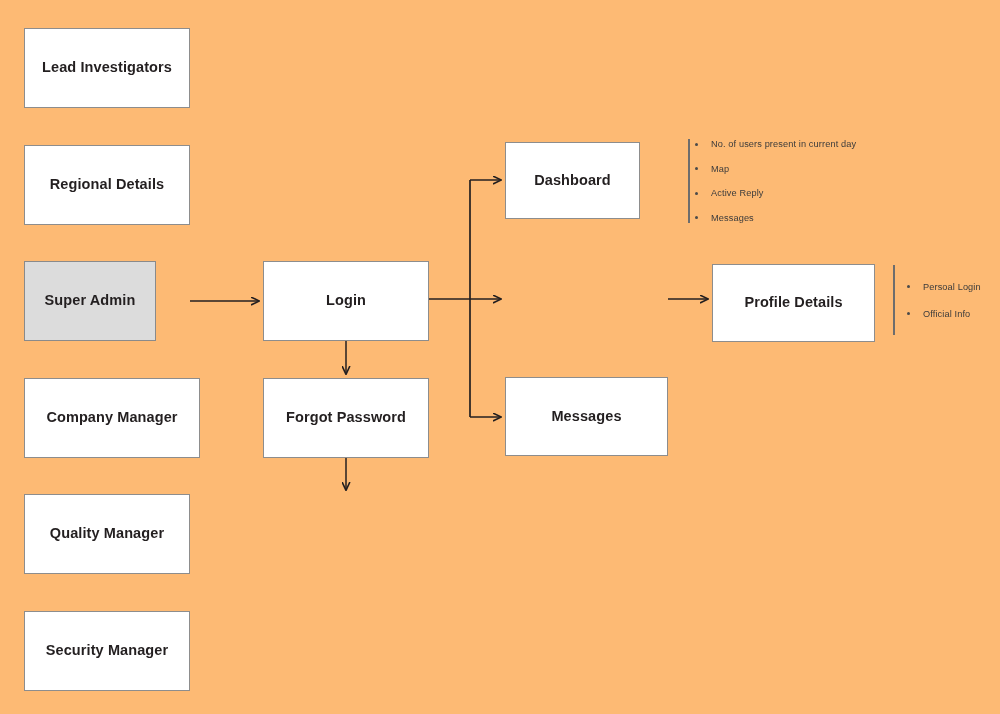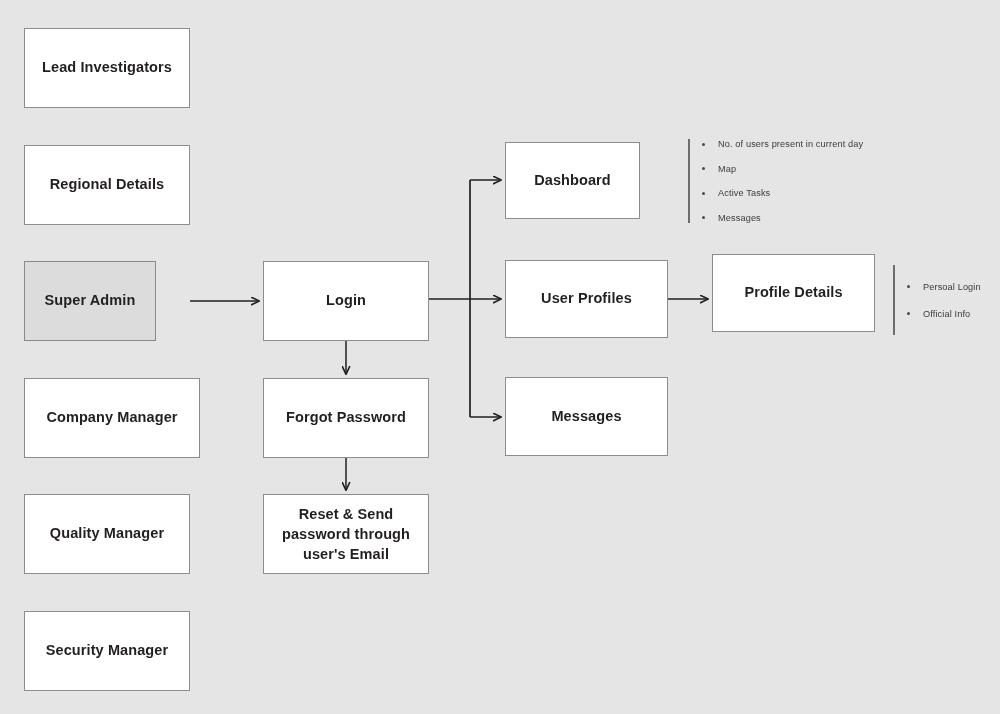--- a/index.html
+++ b/index.html
@@ -9,21 +9,21 @@
     background: #ffffff;
   }
   body {
     font-family: "Liberation Sans", sans-serif;
     -webkit-font-smoothing: antialiased;
   }
   #canvas {
     position: relative;
     width: 1000px;
     height: 714px;
-    background: #e5e5e5;
+    background: #fdba74;
     overflow: hidden;
   }
   
   .node {
     position: absolute;
     box-sizing: border-box;
     border: 1px solid #8d8d8d;
     background: #ffffff;
     display: flex;
     align-items: center;
@@ -54,21 +54,21 @@
   }
   .annot .divider {
     position: absolute;
     left: 0;
     top: 0;
     bottom: 0;
     width: 2px;
     background: #6d6d6d;
   }
   .annot .rows {
-    padding-left: 14px;
+    padding-left: 7px;
     display: flex;
     flex-direction: column;
     justify-content: space-between;
     height: 100%;
     width: 100%;
     box-sizing: border-box;
   }
   .annot .row {
     display: flex;
     align-items: center;
@@ -150,58 +150,48 @@
   </div>
 
   <div class="node" style="left:263px; top:261px; width:166px; height:80px;">
     <span class="label">Login</span>
   </div>
 
   <div class="node" style="left:263px; top:378px; width:166px; height:80px;">
     <span class="label">Forgot Password</span>
   </div>
 
-  <div class="node" style="left:263px; top:494px; width:166px; height:80px; line-height:1.38;">
-    <span class="label">
-      <span>Reset &amp; Send</span><br>
-      <span>password through</span><br>
-      <span>user's Email</span>
-    </span>
-  </div>
 
   <div class="node" style="left:505px; top:142px; width:135px; height:77px;">
     <span class="label">Dashboard</span>
   </div>
 
-  <div class="node" style="left:505px; top:260px; width:163px; height:78px;">
-    <span class="label">User Profiles</span>
-  </div>
 
   <div class="node" style="left:505px; top:377px; width:163px; height:79px;">
     <span class="label">Messages</span>
   </div>
 
-  <div class="node" style="left:712px; top:254px; width:163px; height:78px;">
+  <div class="node" style="left:712px; top:264px; width:163px; height:78px;">
     <span class="label">Profile Details</span>
   </div>
 
   <div class="annot" style="left:688px; top:139px; width:200px; height:84px;">
     <div class="divider"></div>
     <div class="rows">
       <div class="row">
         <span class="bullet"></span>
         <span>No. of users present in current day</span>
       </div>
       <div class="row">
         <span class="bullet"></span>
         <span>Map</span>
       </div>
       <div class="row">
         <span class="bullet"></span>
-        <span>Active Tasks</span>
+        <span>Active Reply</span>
       </div>
       <div class="row">
         <span class="bullet"></span>
         <span>Messages</span>
       </div>
     </div>
   </div>
 
   <div class="annot" style="left:893px; top:265px; width:110px; height:70px;">
     <div class="divider"></div>

